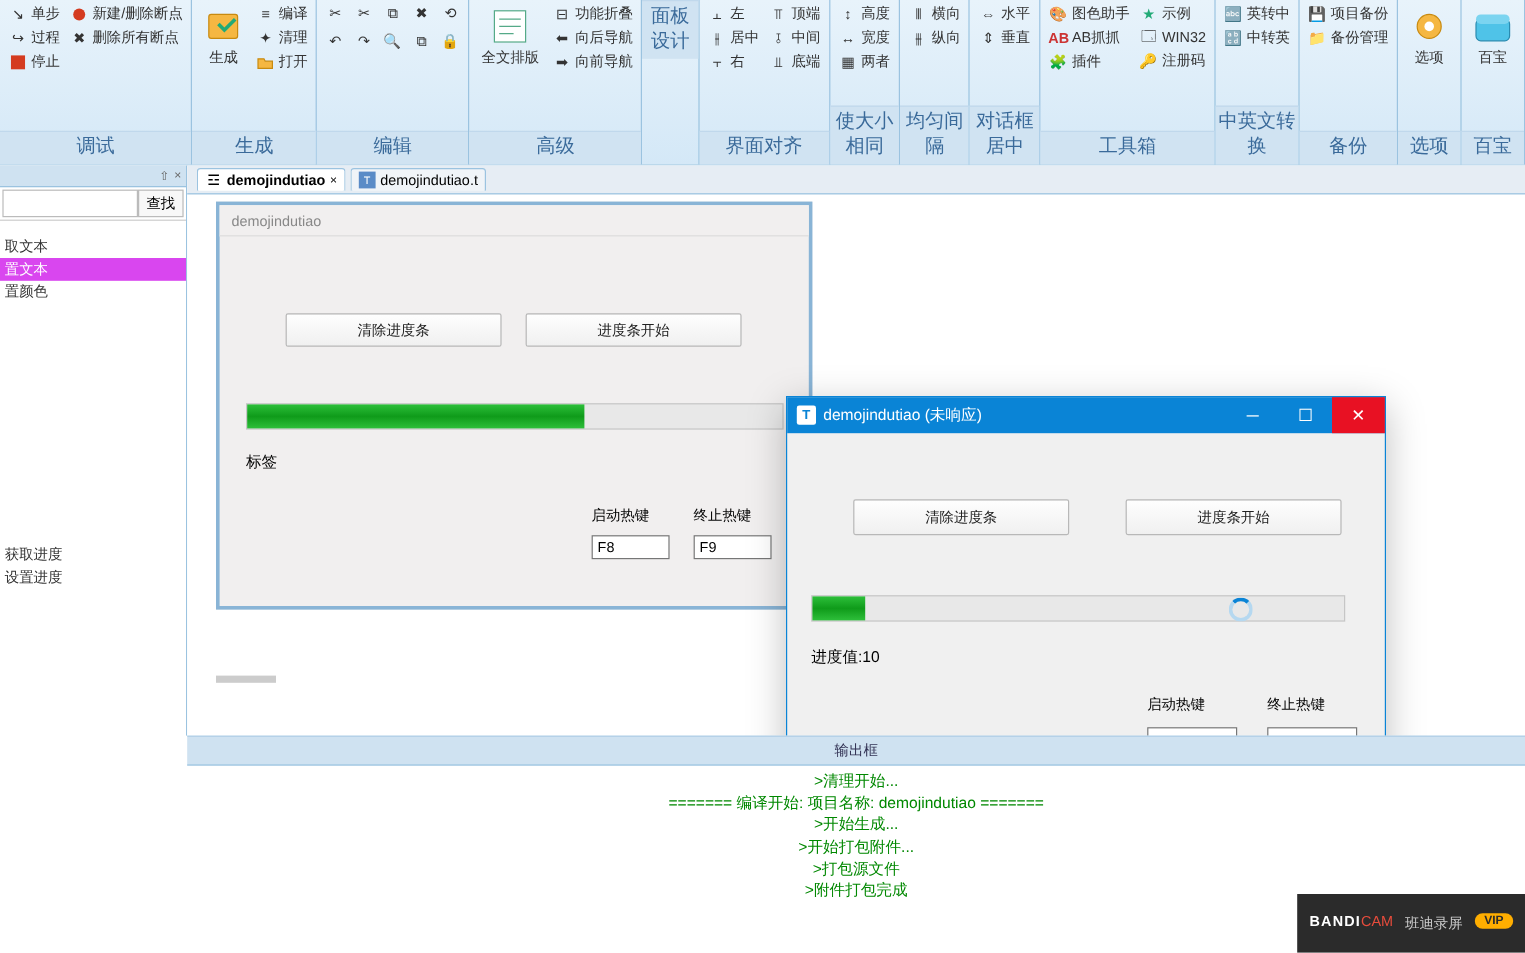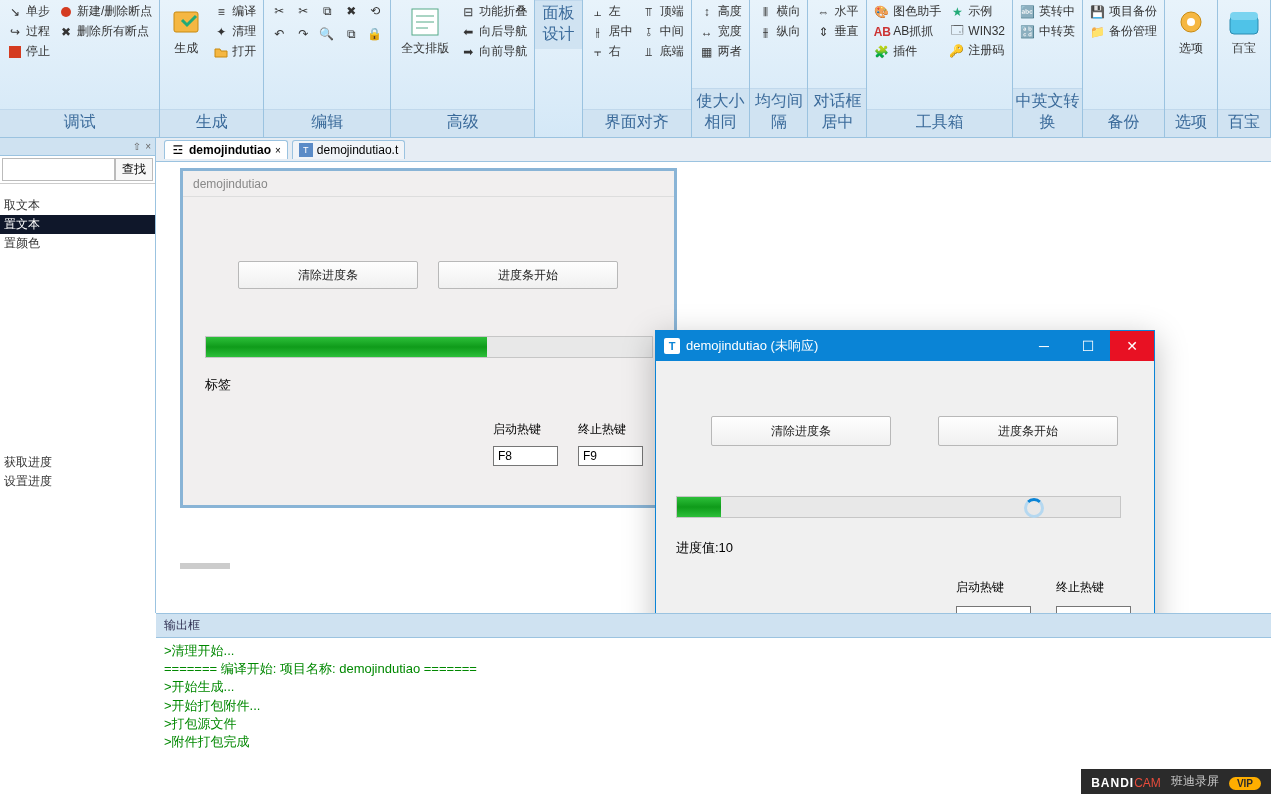--- a/index.html
+++ b/index.html
@@ -23,21 +23,21 @@
 .tab .close-x { color: #000; font-size: 10px; }
 
 
 .left-panel { position: absolute; left: 0; top: 138px; width: 156px; height: 475px; background: #fff; border-right: 1px solid #9bc3e0; }
 .left-header { height: 18px; background: #cfe2f1; border-bottom: 1px solid #9bc3e0; display: flex; justify-content: flex-end; align-items: center; padding: 0 4px; font-size: 10px; color: #666; gap: 4px; }
 .left-search { display: flex; padding: 2px; border-bottom: 1px solid #ccc; }
 .left-search input { flex: 1; border: 1px solid #bbb; font-size: 12px; padding: 2px; min-width: 0; }
 .left-search button { border: 1px solid #bbb; background: #f8f8f8; font-size: 12px; padding: 2px 6px; }
 .left-tree { font-size: 12px; color: #333; margin-top: 12px; }
 .left-tree div { padding: 1px 4px; white-space: nowrap; }
-.left-tree .selected { background: #0f172a; color: #fff; }
+.left-tree .selected { background: #d946ef; color: #fff; }
 
 
 .main-area { position: absolute; left: 156px; top: 138px; width: 1115px; height: 475px; background: #fff; }
 .design-form { position: absolute; left: 24px; top: 30px; width: 497px; height: 340px; background: #f1efef; border: 3px solid #89b4d6; }
 .design-title { height: 26px; display: flex; align-items: center; padding: 0 10px; color: #888; font-size: 12px; background: #f1efef; border-bottom: 1px solid #ddd; }
 .wbtn { display: inline-flex; align-items: center; justify-content: center; border: 1px solid #b8b8b8; background: linear-gradient(#fefefe, #f0f0f0); font-size: 12px; color: #222; border-radius: 2px; }
 .progressbar { position: relative; height: 22px; background: #e8e8e8; border: 1px solid #c6c6c6; }
 .progress-fill { position: absolute; left: 0; top: 0; height: 100%; background: linear-gradient(to bottom, #2dbf3a, #0f9b1a, #2dbf3a); }
 .winput { border: 1px solid #767676; background: #fff; font-size: 12px; padding: 2px 4px; }
 .design-handle { position:absolute; left:24px; top:425px; width:50px; height:6px; background:#ccc; }
@@ -45,26 +45,26 @@
 
 .run-dialog { position: absolute; left: 655px; top: 330px; width: 500px; height: 330px; background: #f0f0f0; border: 1px solid #0a84d6; box-shadow: 0 8px 30px rgba(0,0,0,0.25); }
 .run-title { height: 30px; background: #0a84d6; display: flex; align-items: center; justify-content: space-between; color: #fff; font-size: 13px; }
 .run-title-left { display: flex; align-items: center; gap: 6px; padding-left: 8px; }
 .run-title-btns { display: flex; height: 30px; }
 .run-title-btns div { width: 44px; display: flex; align-items: center; justify-content: center; color: #fff; font-size: 14px; }
 .close-btn { background: #e81123; }
 .spinner { width: 20px; height: 20px; border: 3px solid #b5d8f0; border-top-color: #0a84d6; border-radius: 50%; }
 
 
-.output-panel { position: absolute; left: 156px; top: 613px; width: 1115px; height: 181px; border-top: 1px solid #9bc3e0; background: #fff; display: flex; flex-direction: column; }
+.output-panel { position: absolute; left: 156px; top: 613px; width: 1115px; height: 181px; border-top: 1px solid #9bc3e0; background: #fff; display: flex; flex-direction: column; text-align: center; }
 .output-title { background: #cfe2f1; color: #335; font-size: 12px; padding: 3px 8px; border-bottom: 1px solid #9bc3e0; }
 .output-body { flex: 1; padding: 4px 8px; overflow: hidden; font-family: SimSun, monospace; font-size: 13px; color: #008800; line-height: 1.4; }
 
 
-.watermark { position: absolute; right: 0; bottom: 0; background: #2b2b2b; color: #ccc; font-size: 12px; padding: 4px 10px; display: flex; align-items: flex-end; gap: 10px; }
+.watermark { position: absolute; right: 0; bottom: 0; background: #2b2b2b; color: #ccc; font-size: 12px; padding: 16px 10px; display: flex; align-items: flex-start; gap: 10px; }
 .wm-brand b { color: #fff; letter-spacing: 1px; }
 .wm-vip { background: #ffae00; color: #2b2b2b; border-radius: 8px; padding: 1px 8px; font-size: 10px; font-weight: bold; }
 
 svg { display: block; }
 </style>
 </head>
 <body>
 
 <div class="ribbon">
 

